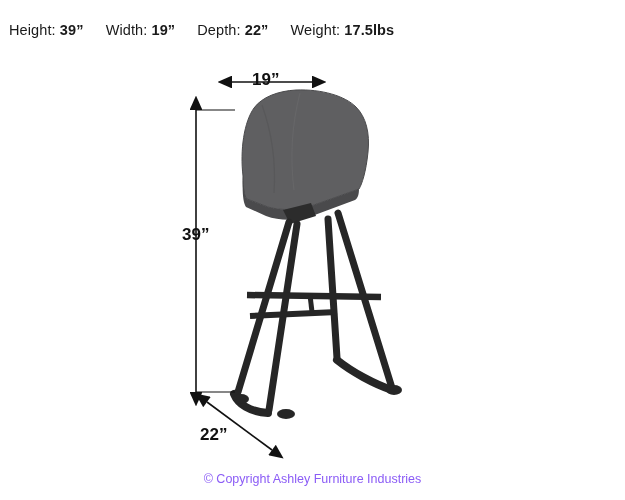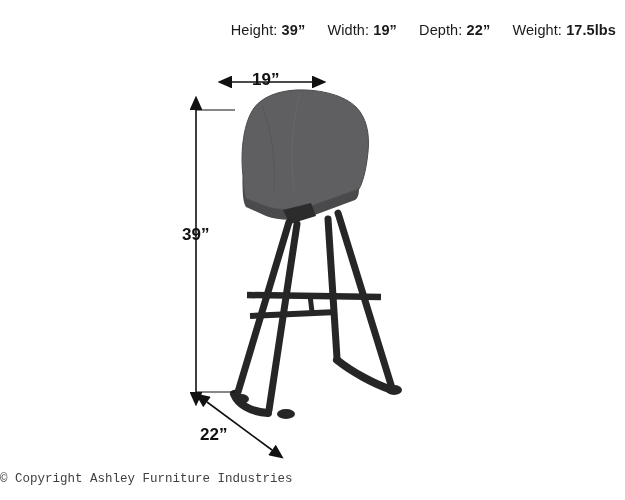--- a/index.html
+++ b/index.html
@@ -14,21 +14,21 @@
     color: #1a1a1a;
     overflow: hidden;
     position: relative;
   }
 
   #spec-bar {
     position: absolute;
     top: 22px;
     left: 0;
     width: 625px;
-    text-align: right;
+    text-align: left;
     font-size: 14.5px;
     letter-spacing: 0.1px;
     white-space: nowrap;
   }
   .spec-item {
     display: inline-block;
     margin: 0 9px;
   }
   .spec-label {
     font-weight: normal;
@@ -37,24 +37,23 @@
   .spec-value {
     font-weight: bold;
     color: #1a1a1a;
   }
 
   #copyright {
     position: absolute;
     bottom: 14px;
     left: 0;
     width: 625px;
-    text-align: left;
+    text-align: center;
     font-size: 12.5px;
-    color: #404040;
-    font-family: Liberation Mono, monospace;
+    color: #8b5cf6;
   }
 
   .dim-text {
     position: absolute;
     font-weight: bold;
     font-size: 17px;
     color: #111111;
   }
   #width-text {
     left: 252px;

